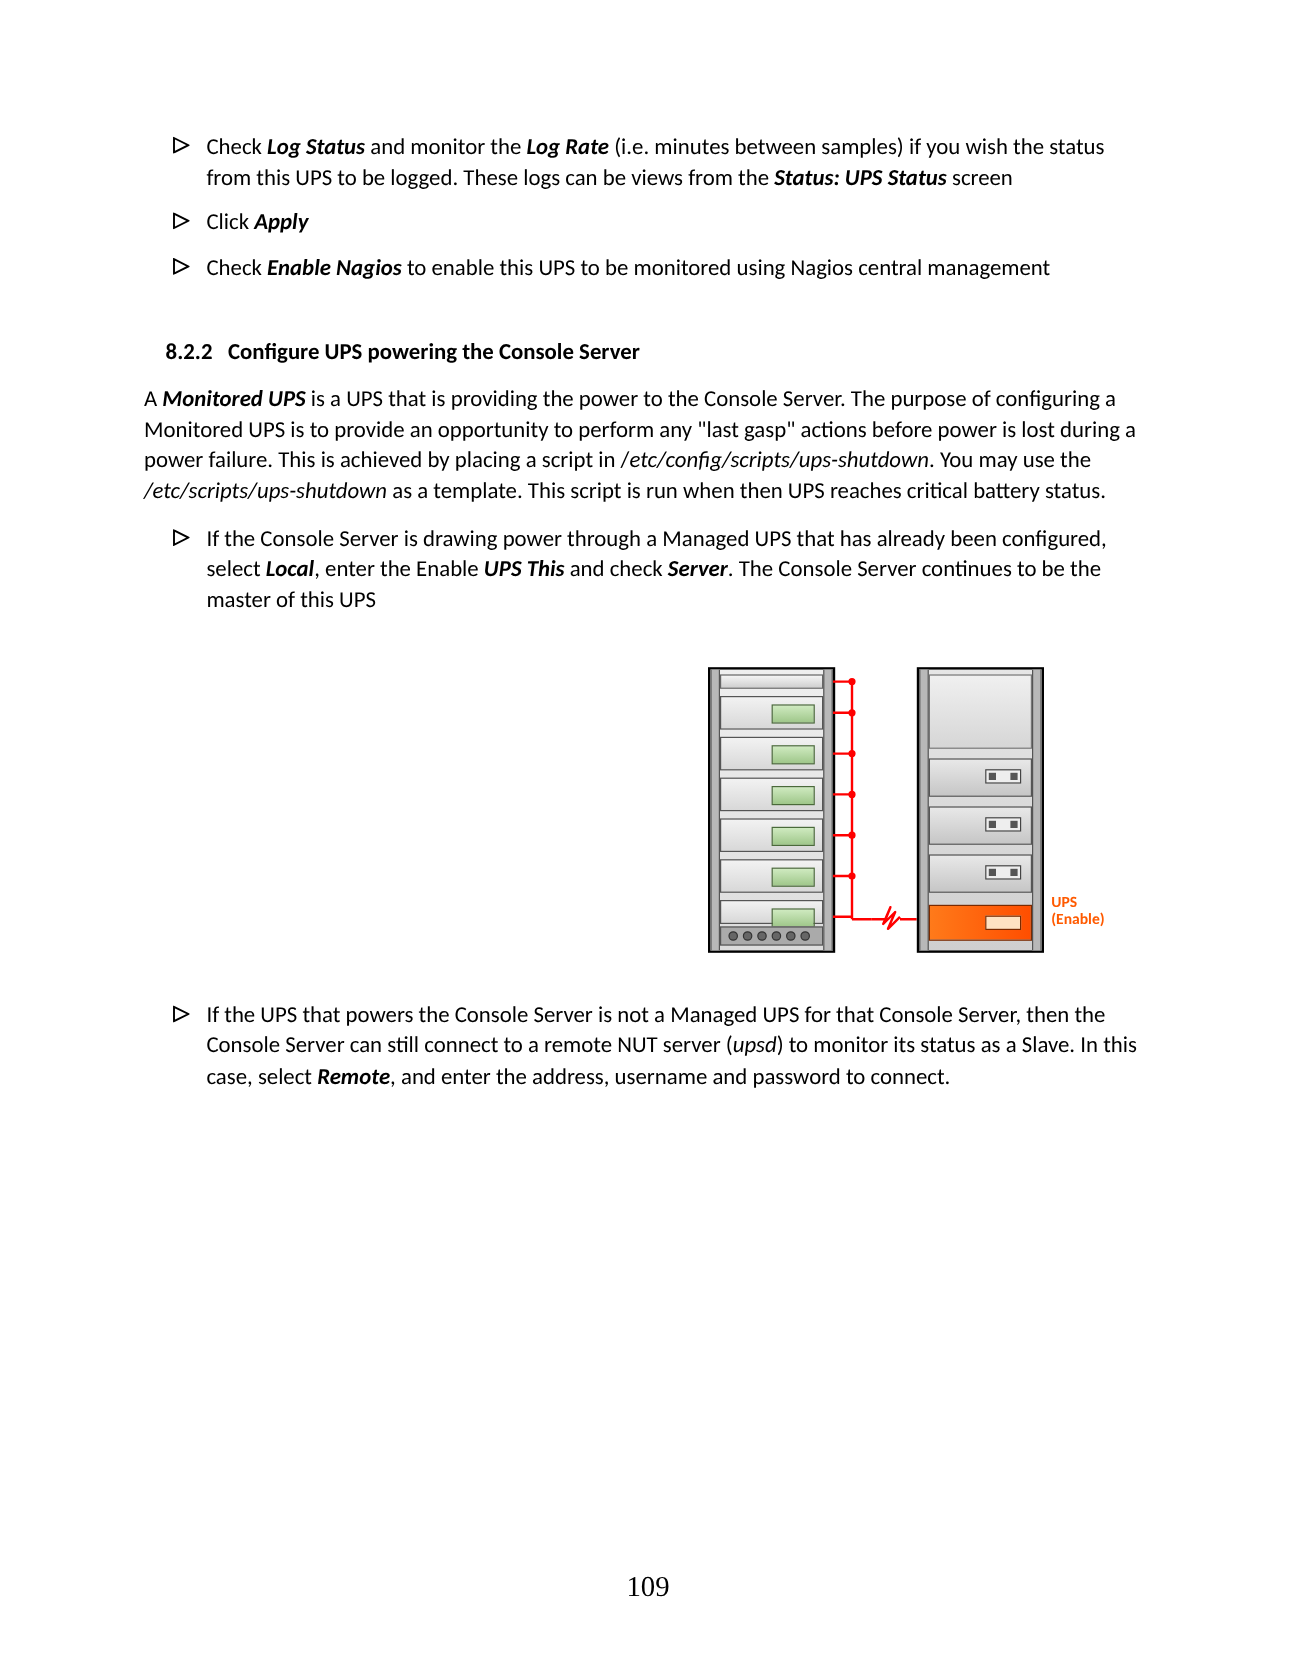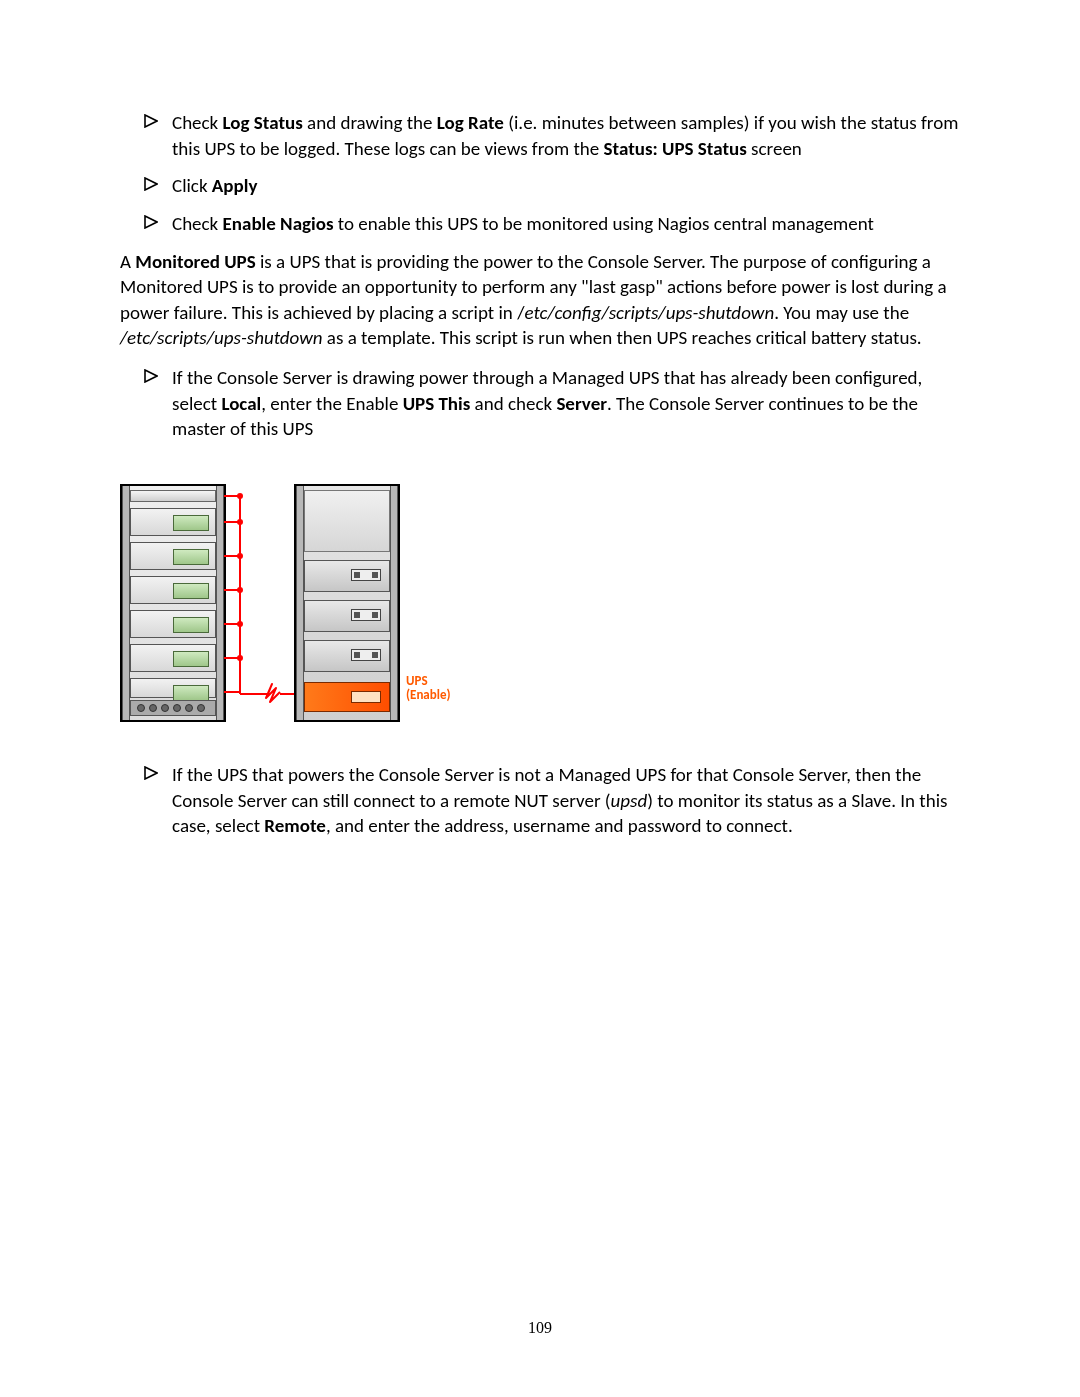--- a/index.html
+++ b/index.html
@@ -27,31 +27,31 @@
     flex: 0 0 28px;
     color: #000;
     font-size: 17px;
     line-height: 1.5;
   }
   .bullet-marker svg { display: block; margin-top: 4px; }
   .bullet-text { flex: 1; }
   .para {
     margin: 6px 0 0 0;
   }
-  .bold { font-weight: 700; }
+  .bold { font-weight: 700; font-style: italic; }
   .italic { font-style: italic; }
   .section-heading {
     font-weight: 700;
     margin: 44px 0 14px 18px;
   }
   .section-heading .num { display: inline-block; width: 52px; }
   .figure-wrap {
     width: 100%;
     display: flex;
-    justify-content: flex-start;
+    justify-content: flex-end;
     margin: 42px 0 30px 0;
   }
   .figure {
     position: relative;
     width: 370px;
     height: 248px;
   }
   
   .rack-left {
     position: absolute;
@@ -139,37 +139,37 @@
     position: absolute; left: 286px; top: 190px;
     font-size: 13px; font-weight: 700; color: #ff5a00; line-height: 1.1;
     text-align: left;
   }
   .page-number {
     position: absolute;
     left: 0; right: 0;
     bottom: 58px;
     text-align: center;
     font-family: "Times New Roman", serif;
-    font-size: 16px;
+    font-size: 24px;
   }
 </style>
 </head>
 <body>
 
 <div class="page">
 
   <div class="bullet-list">
     <div class="bullet-item">
       <span class="bullet-marker">
         <svg width="14" height="14" viewBox="0 0 14 14">
             <path d="M1 1 L13 7 L1 13 Z" fill="none" stroke="#000" stroke-width="1.6"></path>
           </svg>
       </span>
       <span class="bullet-text">
-        <span>Check </span><span class="bold">Log Status</span><span> and drawing the </span><span class="bold">Log Rate</span><span> (i.e. minutes between samples) if you wish the status from this UPS to be logged. These logs can be views from the </span><span class="bold">Status: UPS Status</span><span> screen</span>
+        <span>Check </span><span class="bold">Log Status</span><span> and monitor the </span><span class="bold">Log Rate</span><span> (i.e. minutes between samples) if you wish the status from this UPS to be logged. These logs can be views from the </span><span class="bold">Status: UPS Status</span><span> screen</span>
       </span>
     </div>
     <div class="bullet-item">
       <span class="bullet-marker">
         <svg width="14" height="14" viewBox="0 0 14 14">
             <path d="M1 1 L13 7 L1 13 Z" fill="none" stroke="#000" stroke-width="1.6"></path>
           </svg>
       </span>
       <span class="bullet-text">
         <span>Click </span><span class="bold">Apply</span>
@@ -181,20 +181,23 @@
             <path d="M1 1 L13 7 L1 13 Z" fill="none" stroke="#000" stroke-width="1.6"></path>
           </svg>
       </span>
       <span class="bullet-text">
         <span>Check </span><span class="bold">Enable Nagios</span><span> to enable this UPS to be monitored using Nagios central management</span>
       </span>
     </div>
   </div>
 
 
+  <div class="section-heading">
+    <span class="num">8.2.2</span><span>Configure UPS powering the Console Server</span>
+  </div>
 
   <p class="para">
     <span>A </span><span class="bold">Monitored UPS</span><span> is a UPS that is providing the power to the Console Server. The purpose of configuring a Monitored UPS is to provide an opportunity to perform any "last gasp" actions before power is lost during a power failure. This is achieved by placing a script in /</span><span class="italic">etc/config/scripts/ups-shutdown</span><span>. You may use the </span><span class="italic">/etc/scripts/ups-shutdown</span><span> as a template. This script is run when then UPS reaches critical battery status.</span>
   </p>
 
   <div class="bullet-list" style="margin-top:14px;">
     <div class="bullet-item">
       <span class="bullet-marker">
         <svg width="14" height="14" viewBox="0 0 14 14">
             <path d="M1 1 L13 7 L1 13 Z" fill="none" stroke="#000" stroke-width="1.6"></path>

